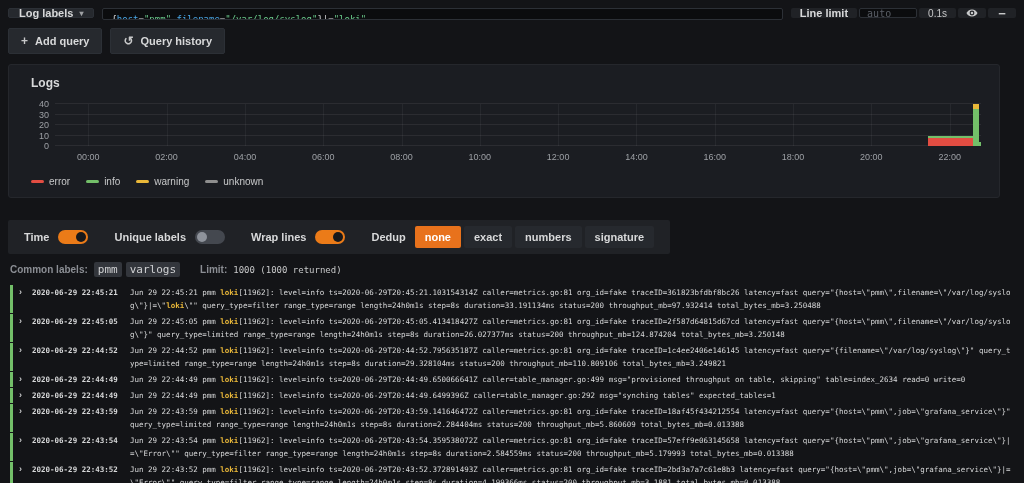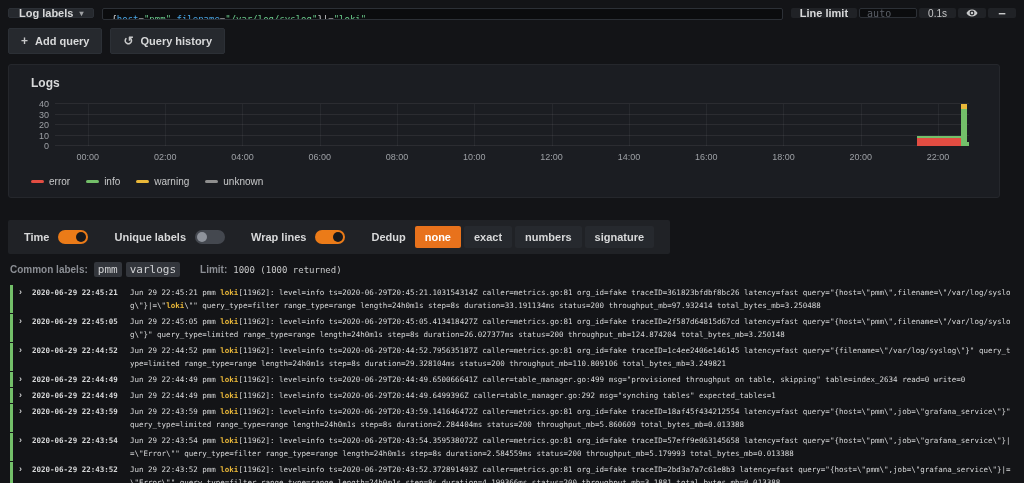--- a/index.html
+++ b/index.html
@@ -47,21 +47,21 @@
   .toolbar-row { display:flex; gap:8px; padding:10px 8px 0 8px; height:36px; }
   .tool-btn {
     display:flex; align-items:center; gap:7px; background:#26292e; border:1px solid #2c3036;
     border-radius:2px; padding:0 12px; font-size:11px; font-weight:700; color:#d8d9da; cursor:pointer;
   }
   .tool-btn .glyph { font-size:12px; color:#c7c8c9; }
 
   
   .panel {
     margin:10px 24px 0 8px; background:#1b1d22; border:1px solid #25272c; border-radius:3px;
-    padding:9px 20px 6px 12px;
+    padding:9px 8px 6px 12px;
   }
   .panel-title { font-size:12px; font-weight:700; color:#d8d9da; padding:2px 10px 14px 10px; }
   .plot-wrap { position:relative; margin-left:34px; margin-right:10px; }
   .plot { position:relative; height:42px; }
   .gridline-h { position:absolute; left:0; right:0; height:1px; background:rgba(255,255,255,0.07); }
   .gridline-v { position:absolute; top:0; bottom:0; width:1px; background:rgba(255,255,255,0.05); }
   .ytick {
     position:absolute; left:-34px; width:28px; text-align:right; font-size:9px; color:#9da0a5;
     transform:translateY(50%); line-height:1;
   }

